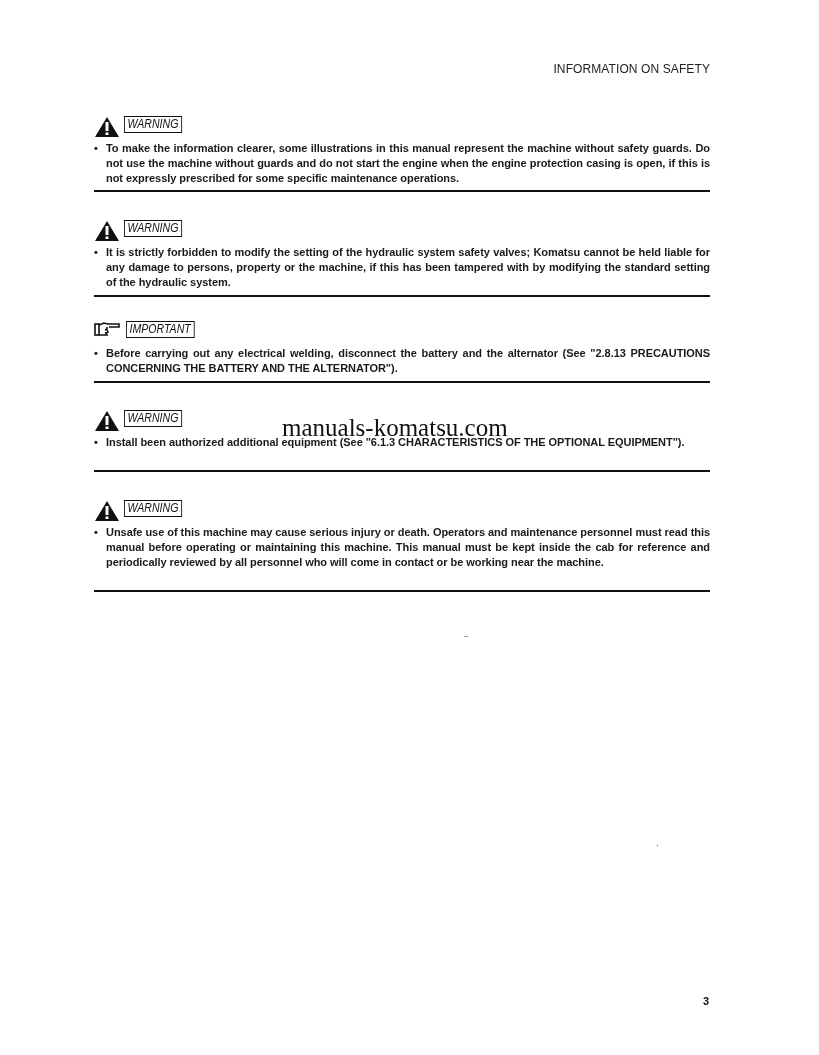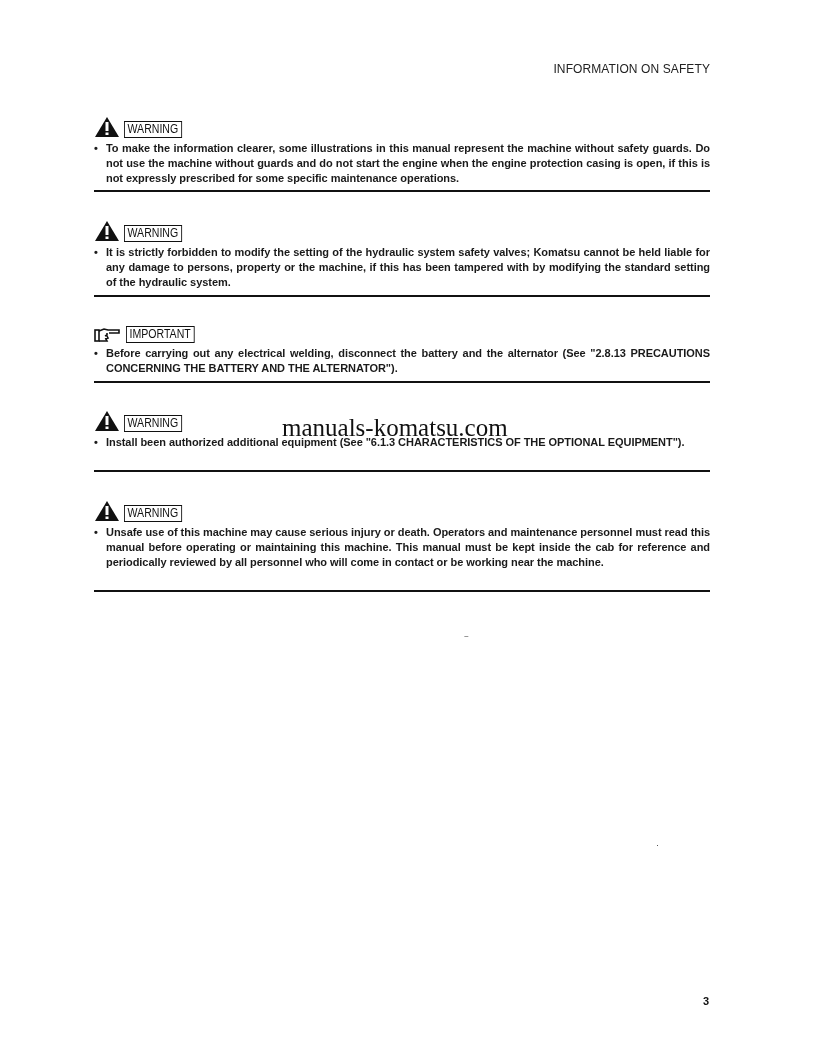--- a/index.html
+++ b/index.html
@@ -5,21 +5,21 @@
     html, body { margin: 0; padding: 0; background: #ffffff; }
     body {
       width: 819px; height: 1055px; position: relative; overflow: hidden;
       font-family: "Liberation Sans", sans-serif; color: #111;
     }
     .header {
       position: absolute; top: 62px; right: 109px;
       font-size: 12px; letter-spacing: 0.1px; color: #222;
     }
     .block { position: absolute; left: 94px; width: 616px; }
-    .label-row { display: flex; align-items: flex-end; height: 22px; }
+    .label-row { display: flex; align-items: flex-start; height: 22px; font-style: italic; }
     .warn-icon { width: 26px; height: 22px; margin-right: 4px; }
     .hand-icon { width: 28px; height: 16px; margin-right: 4px; }
     .label-box {
       border: 1px solid #111; font-family: "Liberation Sans", sans-serif;
       font-size: 12px; padding: 0 3px; line-height: 15px; letter-spacing: 0;
       transform: scaleX(0.88); transform-origin: left center;
       font-weight: normal;
     }
     .body-text {
       margin-top: 3px; padding-left: 12px; position: relative;

